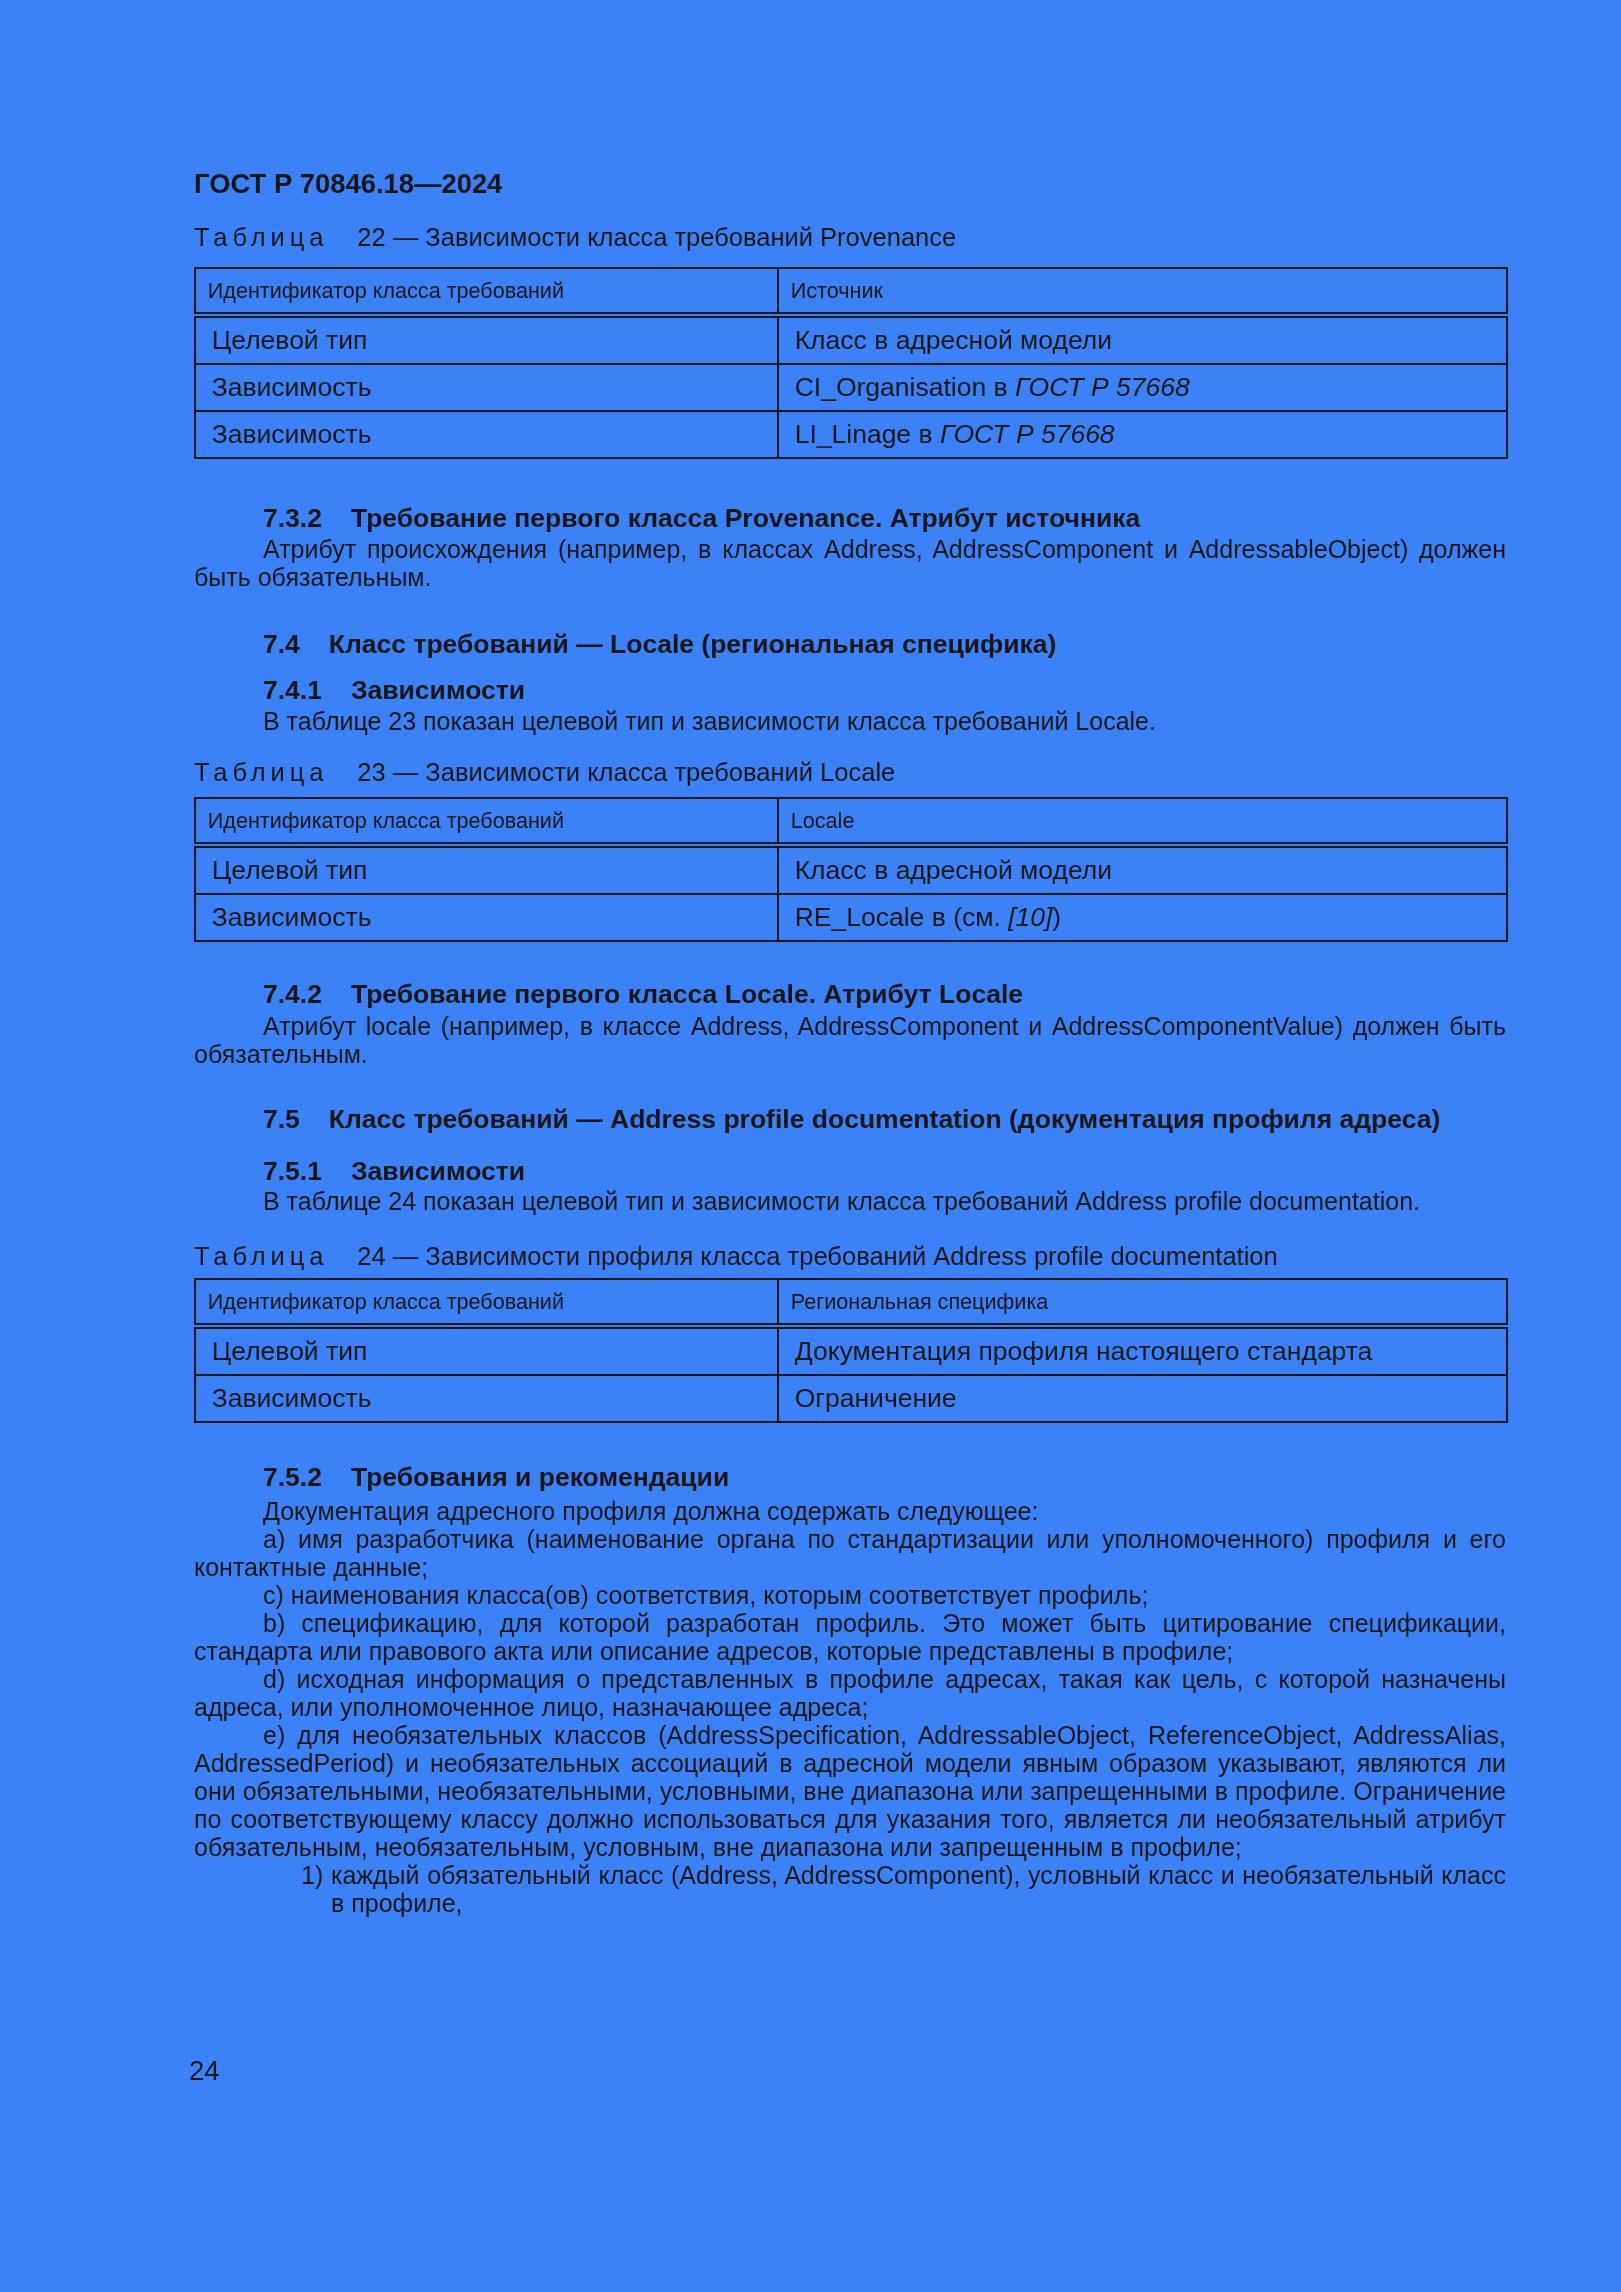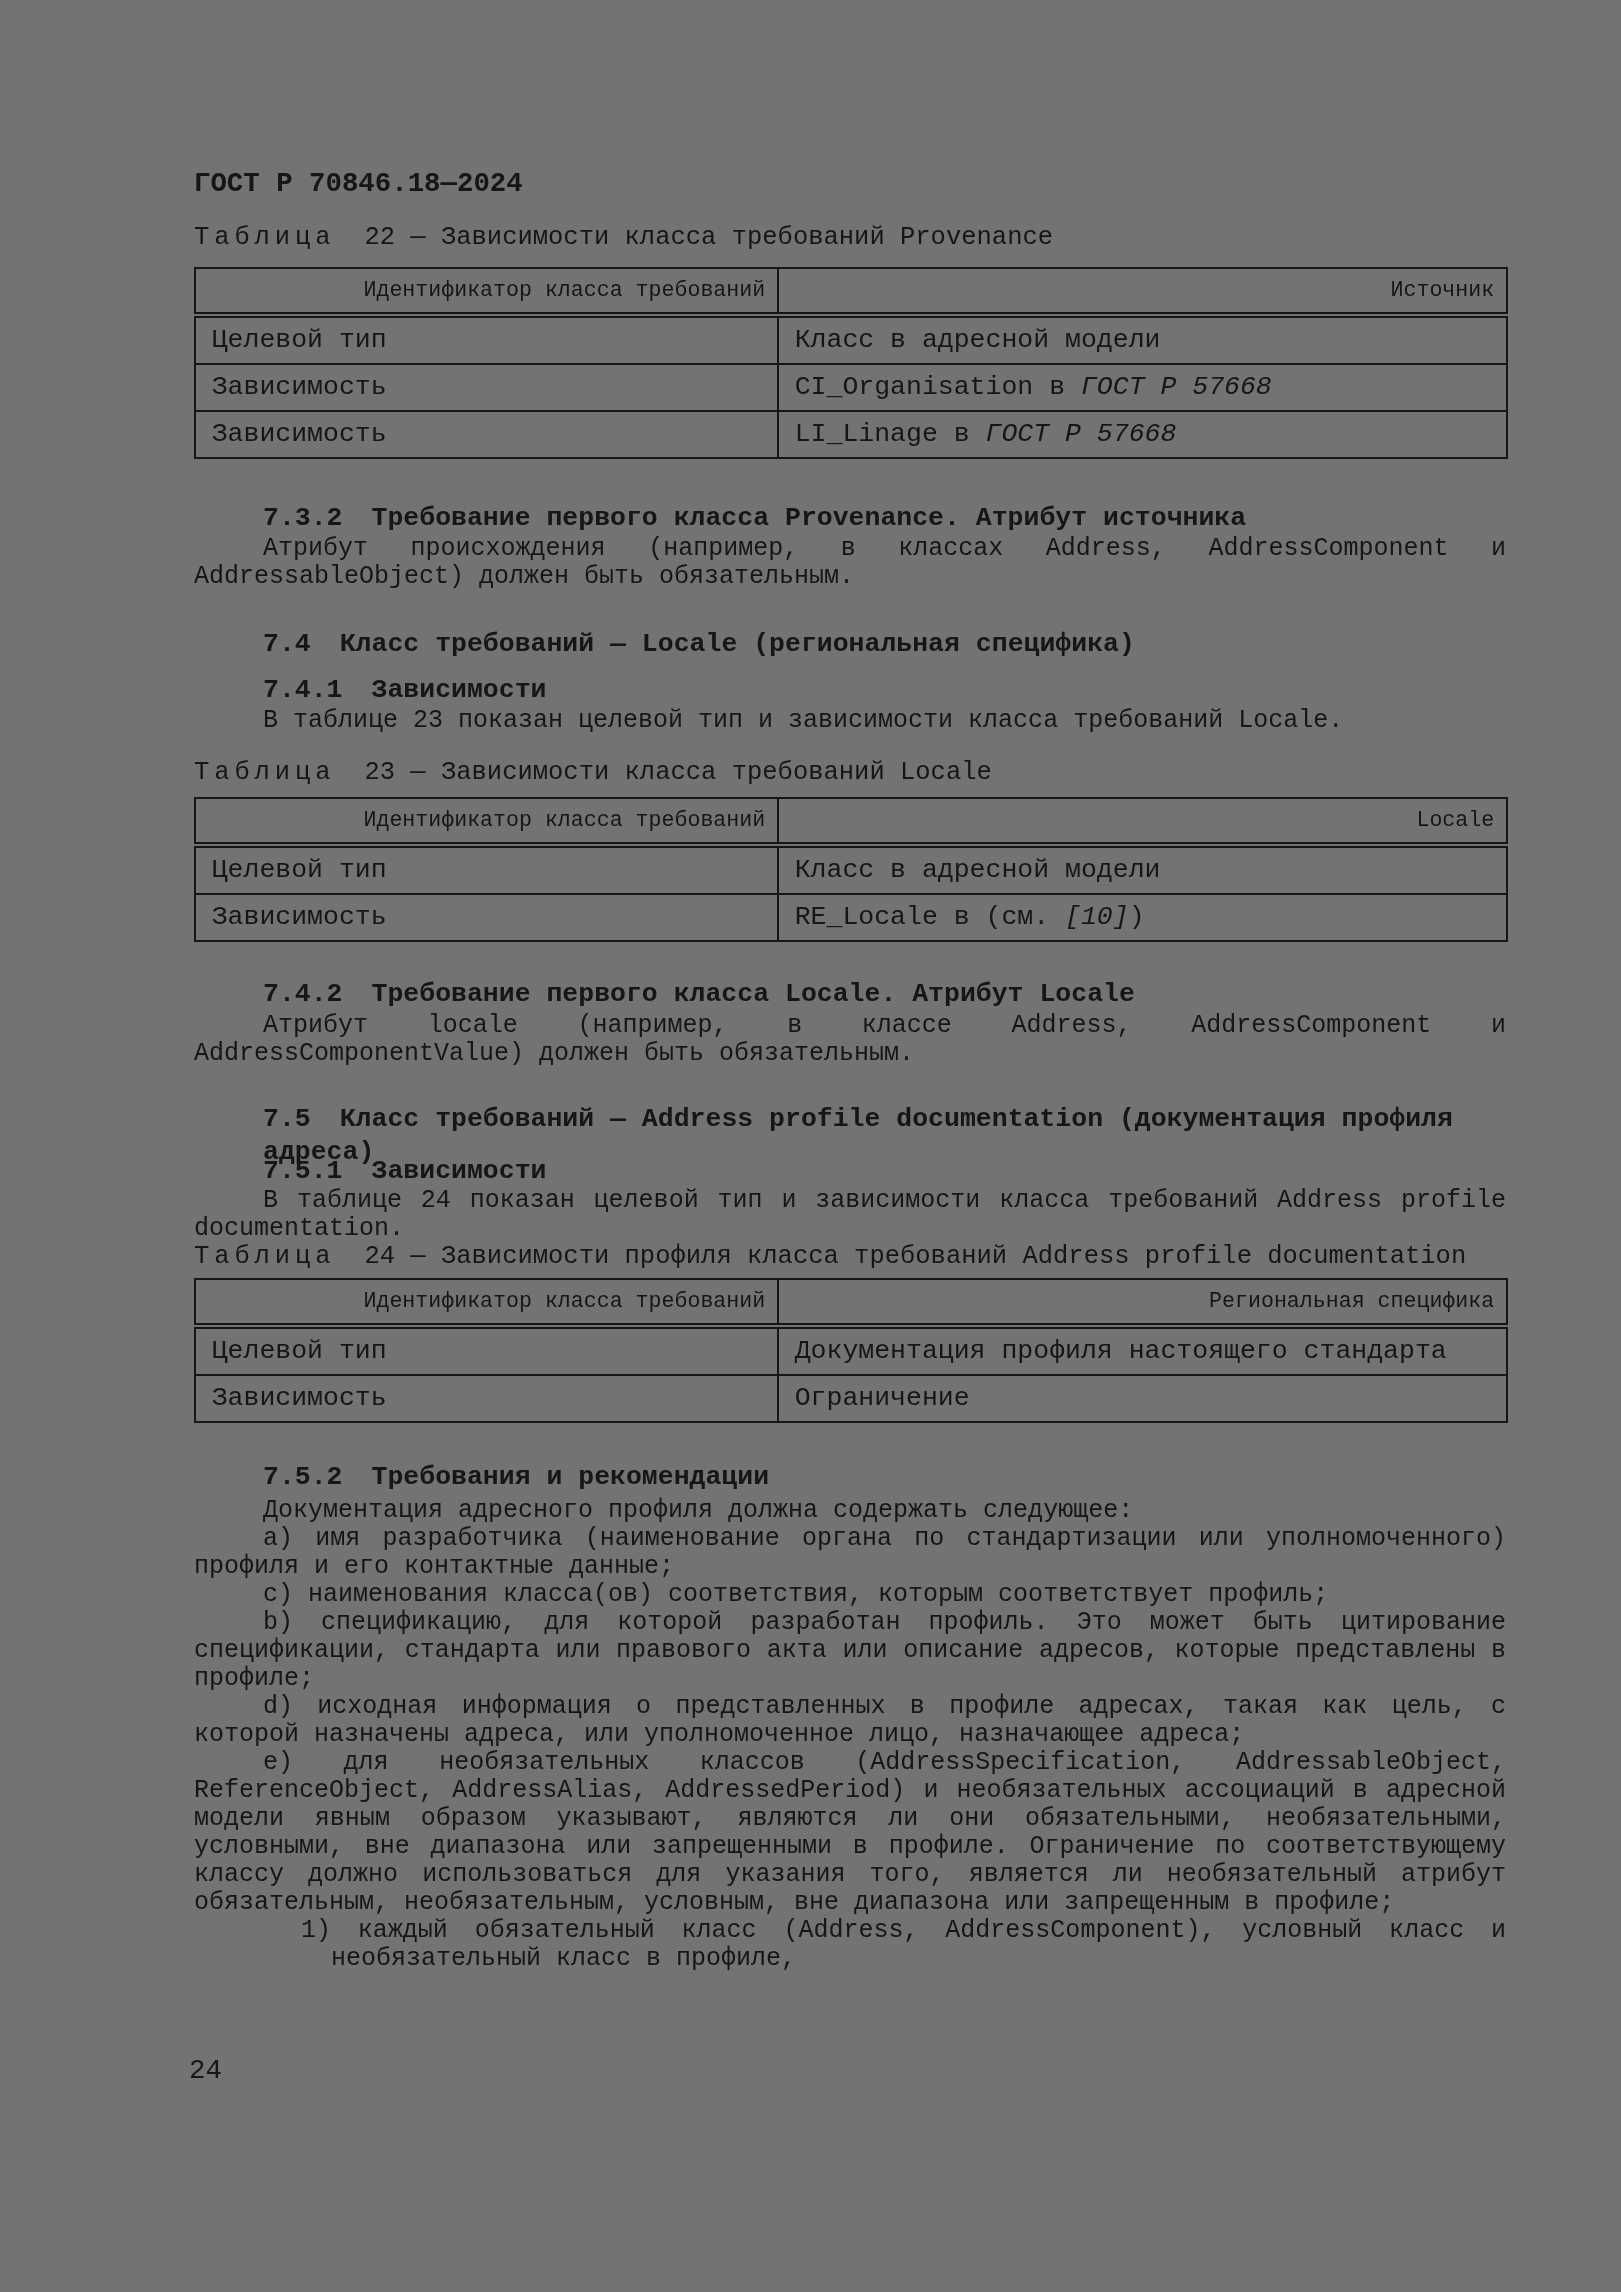--- a/index.html
+++ b/index.html
@@ -1,39 +1,39 @@
 <!DOCTYPE html>
 <html><head>
 <meta charset="utf-8">
 <style>
   html,body{margin:0;padding:0;background:#e8e8e8;}
   .page{
     position:relative;
     width:1621px;height:2293px;
-    background:#737373;
-    font-family:Liberation Mono, monospace;
+    background:#3b82f6;
+    font-family:Liberation Sans, sans-serif;
     color:#161616;
     margin:0 auto;
     overflow:hidden;
   }
   .content{position:absolute;left:194px;top:0;width:1312px;}
   .abs{position:absolute;left:0;width:100%;}
   p{margin:0;}
   .body-text{font-size:25px;line-height:28px;text-align:justify;}
   .p-indent{text-indent:69px;}
   .h{font-weight:bold;font-size:26.5px;line-height:33px;padding-left:69px;}
   .hnum{margin-right:29px;}
   .caption{font-size:25.5px;line-height:31px;}
   .capw{letter-spacing:4.9px;margin-right:29px;text-align:right;}
   table.gt{width:100%;border-collapse:collapse;table-layout:fixed;border:2.9px solid #161616;}
   table.gt col.c1{width:583px;}
   table.gt col.c2{width:729px;}
   table.gt th{
     font-weight:normal;font-size:21.6px;line-height:25.5px;
-    height:43px;text-align:right;vertical-align:middle;
+    height:43px;text-align:left;vertical-align:middle;
     padding:0 11.8px;border-bottom:6.9px double #161616;border-radius:9px;
   }
   table.gt td{
     font-size:26.5px;line-height:31px;height:45px;
     vertical-align:middle;padding:0 15.7px;
     border-top:2.9px solid #161616;text-align:left;
   }
   table.gt .c2cell{border-left:2.9px solid #161616;}
   .it{font-style:italic;}
   #h-doc{top:167px;font-weight:bold;font-size:27.4px;line-height:33px;}

